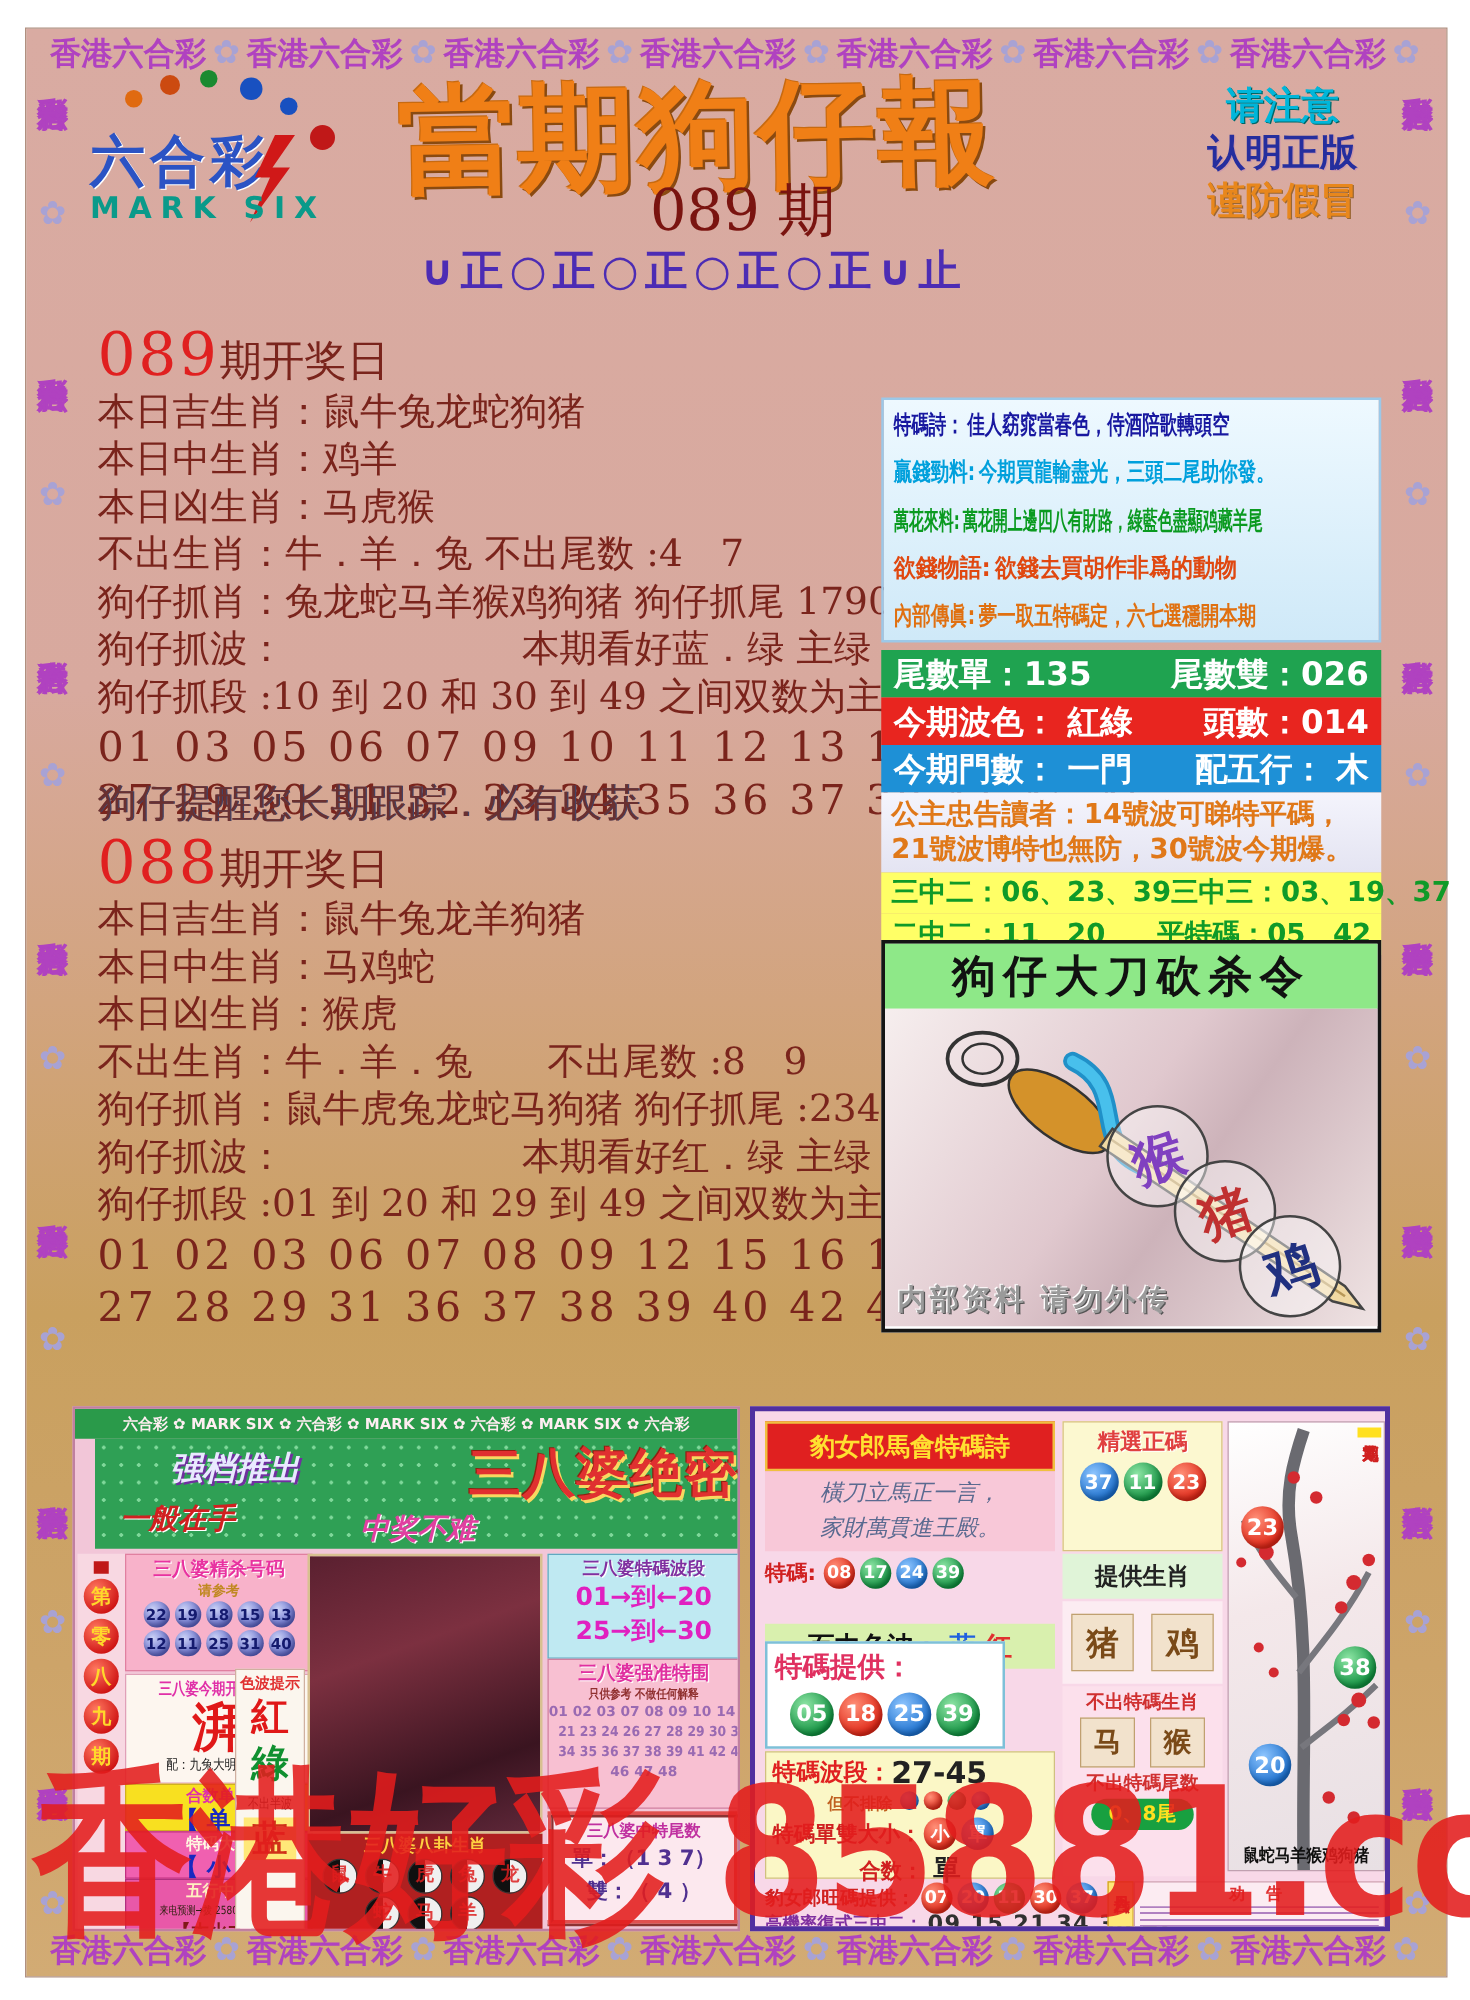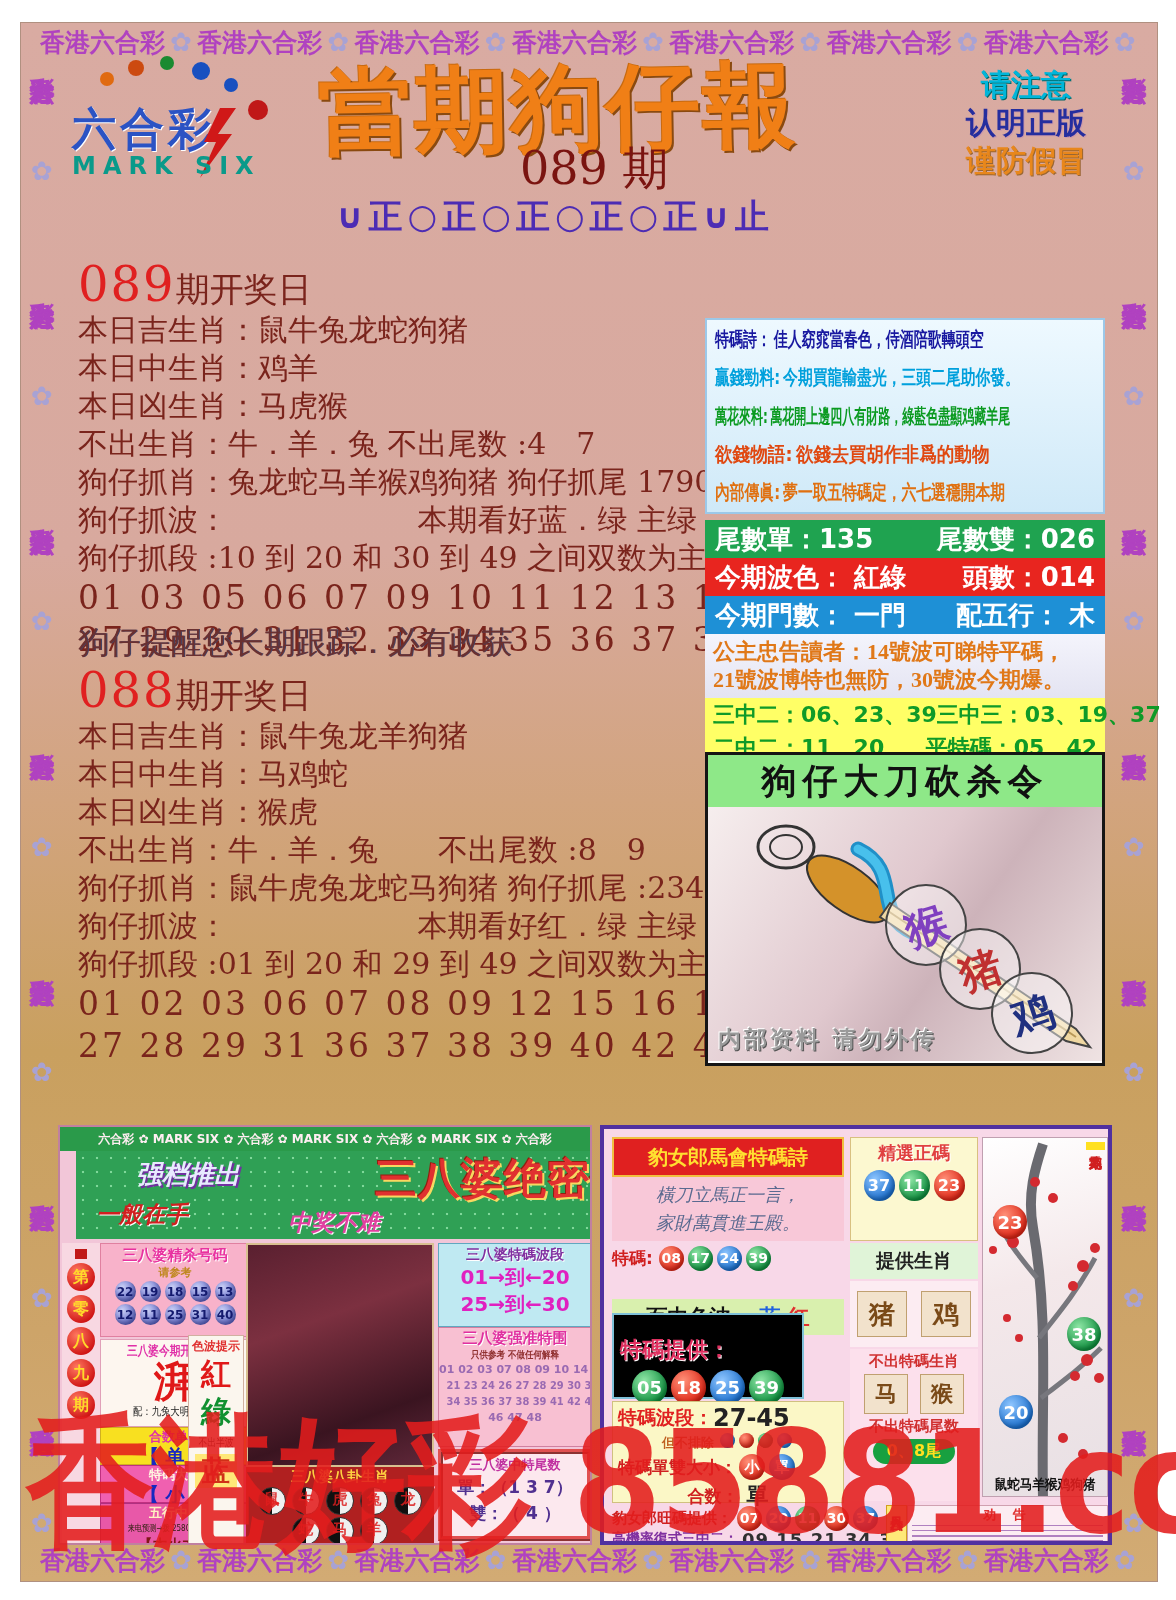--- a/index.html
+++ b/index.html
@@ -44,21 +44,21 @@
            padding:6px 8px;display:flex;flex-direction:column;justify-content:space-between;}
   .prow{white-space:nowrap;font-weight:bold;font-size:20px;transform-origin:left center;}
   .prow .lb{margin-right:4px;}
   .statbox{position:absolute;left:705px;top:520px;width:400px;}
   .bar{height:38px;display:flex;align-items:center;justify-content:space-between;padding:6px 10px;
        color:#fff;font-weight:bold;font-size:26px;white-space:nowrap;box-sizing:border-box;}
   .bar.green{background:#1fa350;}
   .bar.red{background:#e8251f;}
   .bar.blue{background:#1e90d6;}
   .advice{background:linear-gradient(180deg,#f4f4fc,#e4e4f2);color:#e07818;font-weight:bold;font-size:22px;
-          padding:4px 8px;line-height:28px;white-space:nowrap;font-family:Liberation Serif, serif;}
+          padding:4px 8px;line-height:28px;white-space:nowrap;}
   .ybar{background:#ffff66;color:#0f9a28;font-weight:bold;font-size:22px;padding:3px 8px;line-height:27px;
         display:flex;justify-content:space-between;white-space:nowrap;}
   .knifebox{position:absolute;left:705px;top:752px;width:400px;height:314px;border:3px solid #151515;
             box-sizing:border-box;background:#fff;}
   .knifehd{height:52px;background:#8ee888;display:flex;align-items:center;justify-content:center;
            font-size:35px;font-weight:bold;color:#111;letter-spacing:6px;}
   .knifebody{position:relative;height:254px;background:linear-gradient(125deg,#f6eeee 0%,#e0c8ce 45%,#cdb3ba 60%,#efe3e3 100%);}
   .knifefoot{position:absolute;left:10px;bottom:6px;font-size:23px;font-weight:bold;color:#9a9a9a;
              text-shadow:-1px -1px 0 #fff,1px 1px 0 #555;letter-spacing:3px;}
   
@@ -141,22 +141,22 @@
   .pn-titlebox{position:absolute;left:8px;top:8px;width:232px;height:40px;background:#e02020;border:2px solid #f0c040;
                box-sizing:border-box;display:flex;align-items:center;justify-content:center;
                font-size:20px;font-weight:bold;color:#ffe030;white-space:nowrap;}
   .pn-poem{position:absolute;left:8px;top:48px;width:232px;height:64px;background:#f8c8d8;
            font-size:18px;color:#5a6a90;font-style:italic;text-align:center;line-height:28px;white-space:nowrap;
            padding-top:4px;box-sizing:border-box;}
   .pn-special{position:absolute;left:8px;top:114px;width:232px;height:30px;display:flex;align-items:center;}
   .pn-special .lb{font-size:17px;font-weight:bold;color:#d02020;margin-right:4px;}
   .pn-colorwave{position:absolute;left:8px;top:146px;width:232px;height:36px;background:#d9f0ae;
                 display:flex;align-items:center;justify-content:center;font-size:21px;font-weight:bold;white-space:nowrap;margin-top:24px;}
-  .pn-provide{position:absolute;left:8px;top:184px;width:192px;height:86px;background:#000000;border:2px solid #7ec0d8;
-              box-sizing:border-box;padding:20px 6px;}
+  .pn-provide{position:absolute;left:8px;top:184px;width:192px;height:86px;background:#ffffff;border:2px solid #7ec0d8;
+              box-sizing:border-box;padding:4px 6px;}
   .pn-provide .t{font-size:22px;font-weight:bold;color:#e03060;text-shadow:1px 1px 0 #fff;}
   .pn-range{position:absolute;left:8px;top:272px;width:232px;height:102px;background:#fbf7c6;border:1px solid #d0c080;
             box-sizing:border-box;padding:2px 5px;}
   .rrow{display:flex;align-items:center;white-space:nowrap;}
   .pn-lucky{position:absolute;left:8px;top:376px;width:270px;height:26px;display:flex;align-items:center;white-space:nowrap;}
   .pn-lucky .lb{font-size:15px;font-weight:bold;color:#d02020;margin-right:3px;}
   .pn-combo{position:absolute;left:8px;top:400px;width:300px;height:20px;display:flex;align-items:center;white-space:nowrap;}
   .pn-combo .lb{font-size:14px;font-weight:bold;color:#8030a0;margin-right:4px;}
   .pn-combo .vv{font-size:18px;font-weight:bold;color:#303030;letter-spacing:1px;}
   .pm-selected{position:absolute;left:246px;top:8px;width:128px;height:104px;background:#fcf8d0;border:1px solid #d8c080;

